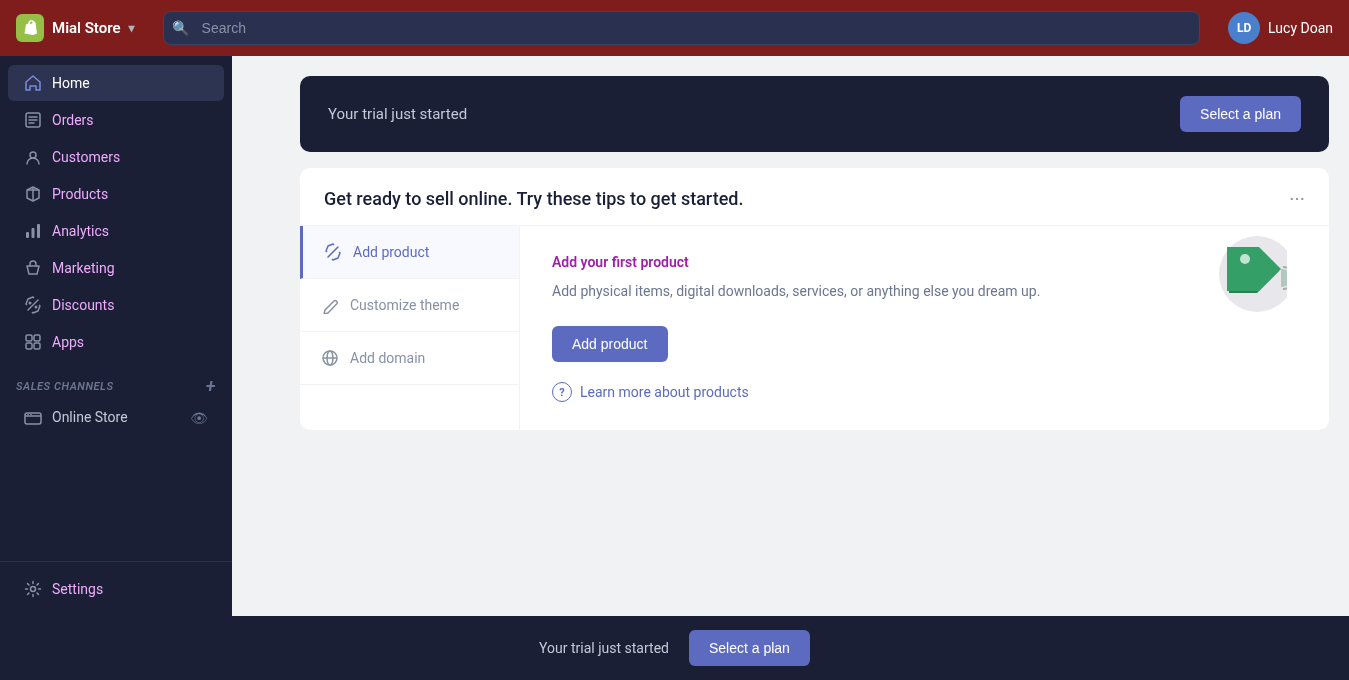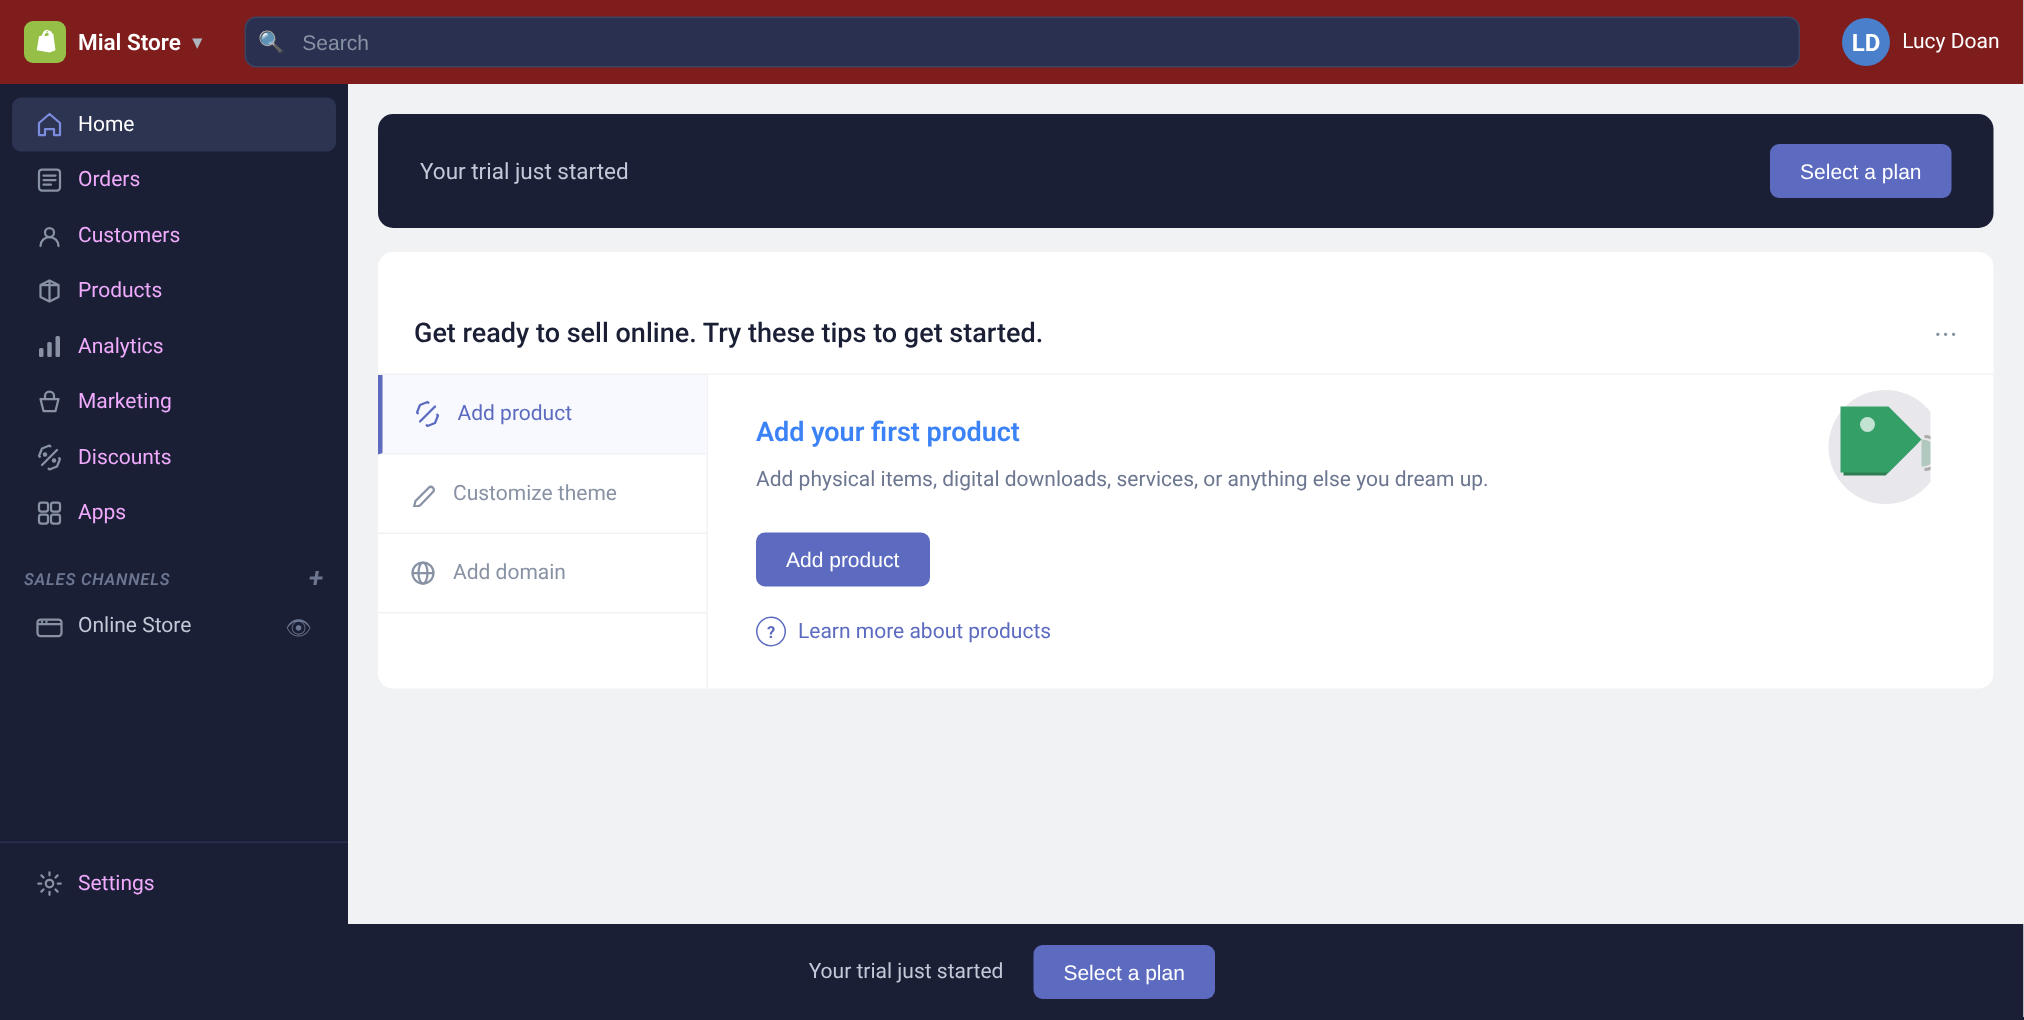--- a/index.html
+++ b/index.html
@@ -74,32 +74,33 @@
       color: #fff;
       font-size: 14px;
       cursor: pointer;
     }
     .avatar {
       width: 32px;
       height: 32px;
       border-radius: 50%;
       background: #4a7fcb;
       color: white;
-      font-size: 16px;
+      font-size: 12px;
       font-weight: 700;
       display: flex;
       align-items: center;
       justify-content: center;
     }
 
     
     .layout {
       display: flex;
       flex: 1;
       overflow: hidden;
+      gap: 48px;
     }
 
     
     .sidebar {
       width: 232px;
       background: #1a1f36;
       display: flex;
       flex-direction: column;
       flex-shrink: 0;
       overflow-y: auto;
@@ -212,21 +213,20 @@
     .tips-card {
       background: #fff;
       border-radius: 10px;
       overflow: hidden;
     }
     .tips-header {
       padding: 20px 24px 16px;
       display: flex;
       align-items: center;
       justify-content: space-between;
-      margin-top: 24px;
     }
     .tips-title {
       font-size: 18px;
       color: #1a1f36;
       font-weight: 500;
     }
     .tips-more {
       color: #8892a4;
       font-size: 20px;
       cursor: pointer;
@@ -270,23 +270,23 @@
     }
 
     
     .step-detail {
       flex: 1;
       padding: 28px 32px;
       display: flex;
       flex-direction: column;
     }
     .step-detail-title {
-      font-size: 18px;
+      font-size: 14px;
       font-weight: 600;
-      color: #3b82f6;
+      color: #a21caf;
       margin-bottom: 10px;
     }
     .step-detail-desc {
       font-size: 14px;
       color: #6c7690;
       line-height: 1.6;
       margin-bottom: 24px;
     }
     .add-product-btn {
       background: #5c6bc0;

